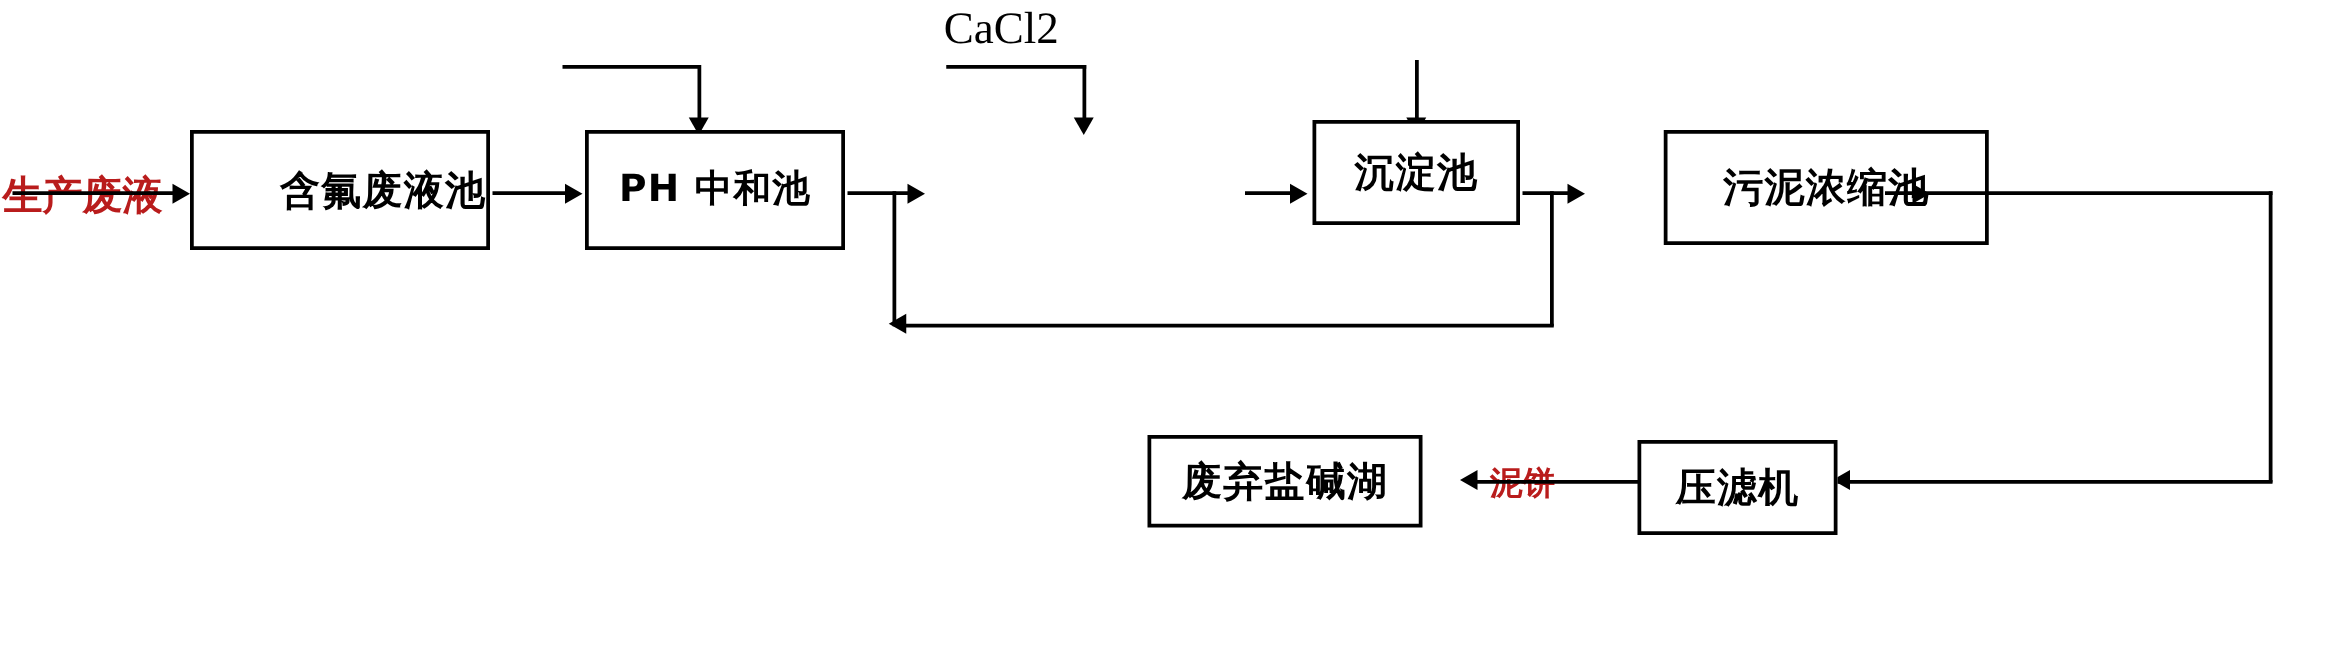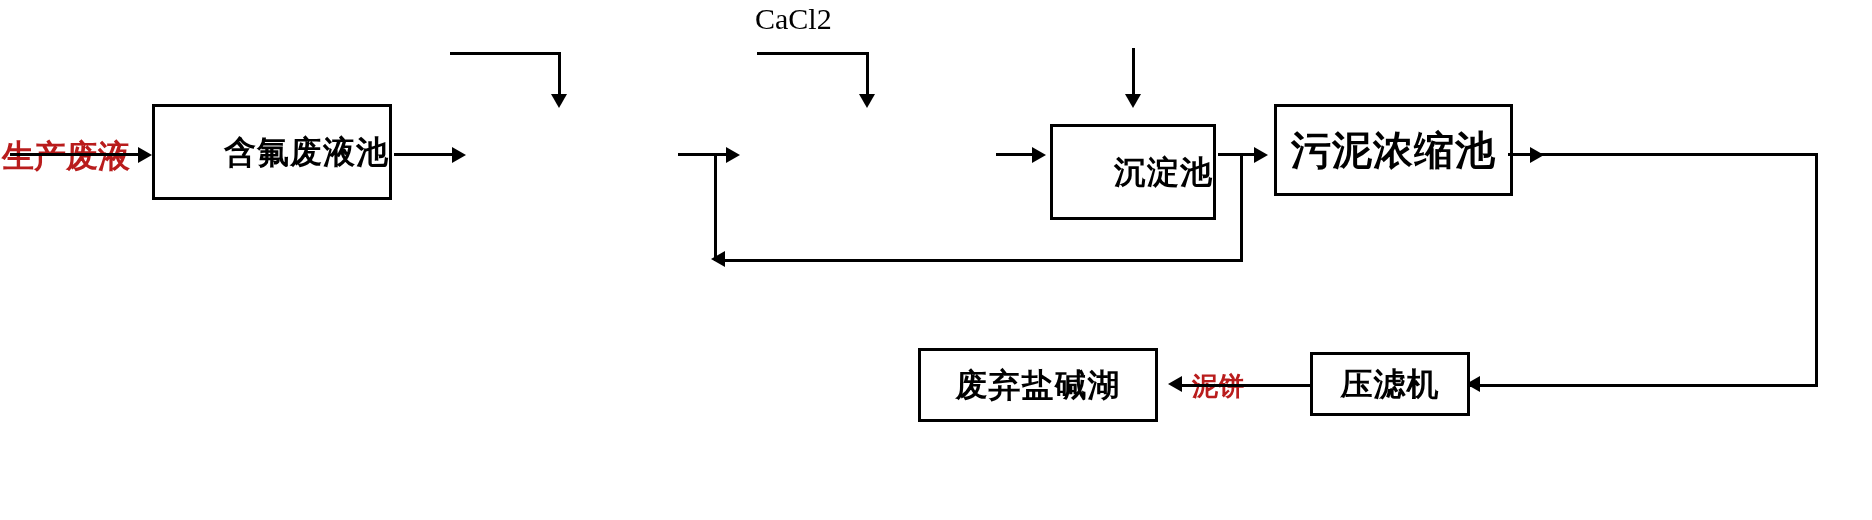--- a/index.html
+++ b/index.html
@@ -93,21 +93,21 @@
     border-right: 8px solid transparent;
     border-top: 14px solid #000000;
   }
 </style>
 </head>
 <body>
 
 <div id="canvas">
 
 
-  <div class="chem-text" style="left:755px; top:4px; font-size:30px;">CaCl2</div>
+  <div class="chem-text" style="left:755px; top:4px; font-size:36px;">CaCl2</div>
 
 
   <div class="h-line" style="left:450px; top:52px; width:110px;"></div>
   <div class="v-line" style="left:558px; top:52px; height:44px;"></div>
   <div class="arrow-d" style="left:551px; top:94px;"></div>
 
   <div class="h-line" style="left:757px; top:52px; width:112px;"></div>
   <div class="v-line" style="left:866px; top:52px; height:44px;"></div>
   <div class="arrow-d" style="left:859px; top:94px;"></div>
 
@@ -116,27 +116,30 @@
 
   <div class="cjk-text" style="left:2px; top:100px; font-size:32px;">生产废液</div>
 
   <div class="h-line" style="left:10px; top:153px; width:130px;"></div>
   <div class="arrow-r" style="left:138px; top:147px;"></div>
 
   <div class="box" style="left:152px; top:104px; width:240px; height:96px; font-size:32px;justify-content:flex-end;">
     <span class="box-label">含氟废液池</span>
   </div>
 
+  <div class="box" style="left:468px; top:104px; width:208px; height:96px; font-size:30px;">
+    <span class="box-label">PH 中和池</span>
+  </div>
 
 
-  <div class="box" style="left:1050px; top:124px; width:166px; height:96px; font-size:32px;justify-content:flex-end;">
+  <div class="box" style="left:1050px; top:96px; width:166px; height:84px; font-size:32px;">
     <span class="box-label">沉淀池</span>
   </div>
 
-  <div class="box" style="left:1274px; top:104px; width:239px; height:92px; font-size:40px;">
+  <div class="box" style="left:1331px; top:104px; width:260px; height:92px; font-size:32px;">
     <span class="box-label">污泥浓缩池</span>
   </div>
 
   <div class="h-line" style="left:394px; top:153px; width:60px;"></div>
   <div class="arrow-r" style="left:452px; top:147px;"></div>
 
   <div class="h-line" style="left:678px; top:153px; width:50px;"></div>
   <div class="arrow-r" style="left:726px; top:147px;"></div>
 
   <div class="v-line" style="left:714px; top:153px; height:108px;"></div>
@@ -150,25 +153,25 @@
 
   <div class="v-line" style="left:1240px; top:153px; height:108px;"></div>
   <div class="h-line" style="left:718px; top:259px; width:525px;"></div>
 
   <div class="h-line" style="left:1508px; top:153px; width:310px;"></div>
   <div class="arrow-r" style="left:1530px; top:147px;"></div>
   <div class="v-line" style="left:1815px; top:153px; height:233px;"></div>
   <div class="h-line" style="left:1468px; top:384px; width:350px;"></div>
   <div class="arrow-l" style="left:1466px; top:376px;"></div>
 
-  <div class="box" style="left:918px; top:348px; width:240px; height:74px; font-size:32px;">
+  <div class="box" style="left:918px; top:348px; width:220px; height:74px; font-size:32px;">
     <span class="box-label">废弃盐碱湖</span>
   </div>
 
-  <div class="box" style="left:1310px; top:352px; width:160px; height:64px; font-size:32px;">
+  <div class="box" style="left:1310px; top:352px; width:160px; height:76px; font-size:32px;">
     <span class="box-label">压滤机</span>
   </div>
 
   <div class="cjk-text" style="left:1192px; top:334px; font-size:26px;">泥饼</div>
   <div class="h-line" style="left:1180px; top:384px; width:132px;"></div>
   <div class="arrow-l" style="left:1168px; top:376px;"></div>
 
 </div>
 
 </body></html>

